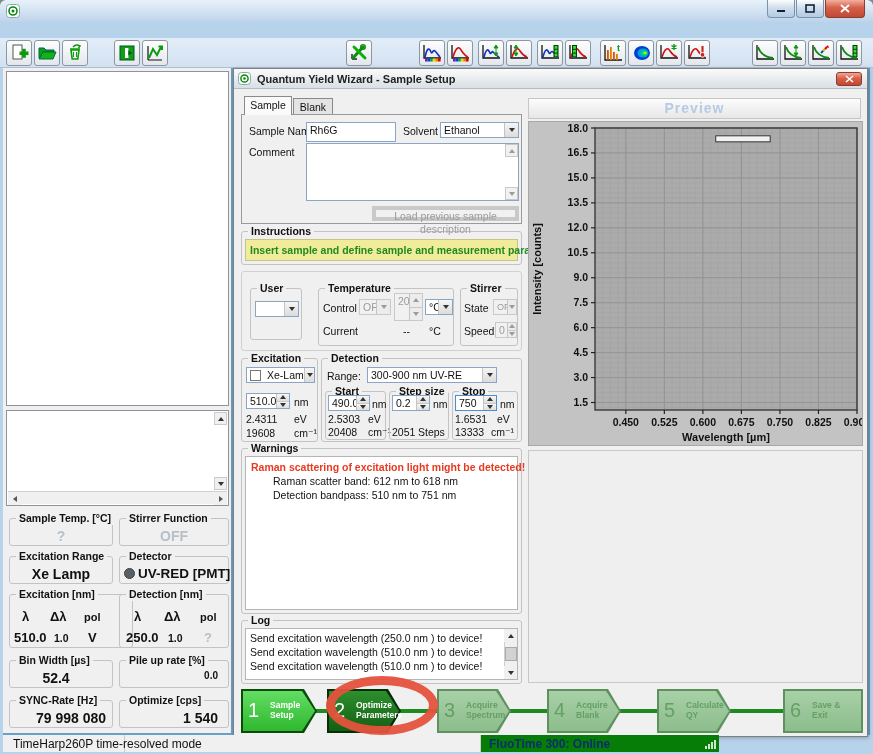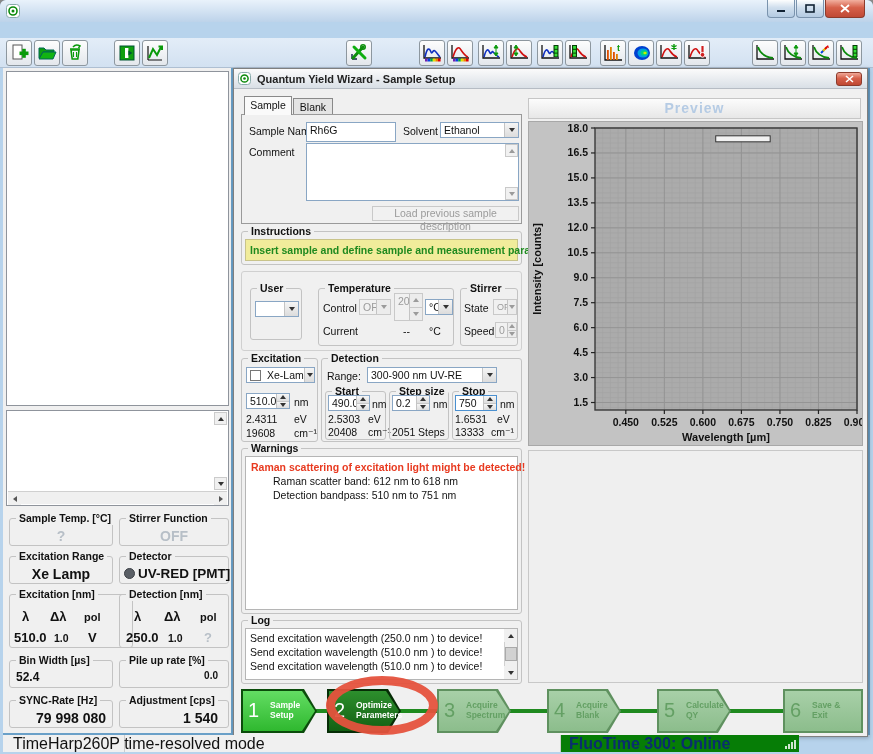--- a/index.html
+++ b/index.html
@@ -64,21 +64,21 @@
   .st1 .shape{background:#0b4c0b;} .st1 .shapein{background:linear-gradient(#63dd63,#2fb82f);}
   .st2 .shape{background:#062d06;} .st2 .shapein{background:linear-gradient(#2d8f2d,#136013);}
   .stdis .shape{background:#5f915f;} .stdis .shapein{background:linear-gradient(#a8d0a8,#8cbd8c);}
   .st6 .shape,.st6 .shapein{clip-path:none;}
   .stepnum{position:absolute;left:7px;top:8px;font-size:20px;line-height:26px;color:#fff;}
   .steplbl{position:absolute;left:29px;top:11px;font-size:8.5px;font-weight:bold;line-height:10px;color:#fff;white-space:nowrap;}
   .stdis .stepnum,.stdis .steplbl{color:#64a064;}
   
   .redellipse{left:326px;top:676px;width:112px;height:59px;border:9px solid rgba(229,82,61,.95);border-radius:50%;z-index:60;}
   
-  .statusbar{left:3px;top:735px;width:796px;height:17px;background:#f0f0f0;display:flex;font-size:16px;}
+  .statusbar{left:3px;top:735px;width:716px;height:17px;background:#f0f0f0;display:flex;font-size:12px;}
   .scell{border-right:1px solid #cdcdcd;height:100%;display:flex;align-items:center;}
   .sgreen{background:#067d06;color:#0a2e6e;font-weight:bold;padding-left:8px;position:relative;}
   .sigbars{position:absolute;right:3px;bottom:3px;display:flex;align-items:flex-end;}
   .sigbars i{display:block;width:2px;background:#cfe6cf;margin-left:1px;}
   .warnred{color:#e83a20;font-weight:bold;}
   .logline,.warnline{font-size:10.5px;line-height:14px;white-space:nowrap;}
   .ylw{background:#f1ec9b;border:1px solid #c8c38a;color:#1f8a1f;font-weight:bold;font-size:10.5px;display:flex;align-items:center;padding-left:4px;white-space:nowrap;}
 </style>
 </head>
 <body>
@@ -335,32 +335,32 @@
     <span class="t">Detection  [nm]</span>
     <span class="lbl b" style="left:14px;top:14px;font-size:13px">λ</span>
     <span class="lbl b" style="left:44px;top:14px;font-size:13px">Δλ</span>
     <span class="lbl b" style="left:80px;top:16px;font-size:11px">pol</span>
     <span class="lbl b" style="left:6px;top:35px;font-size:13px">250.0</span>
     <span class="lbl b" style="left:48px;top:37px;font-size:10.5px">1.0</span>
     <span class="lbl b gray" style="left:84px;top:35px;font-size:13px">?</span>
   </div>
   <div class="gb" style="left:9px;top:660px;width:104px;height:28px">
     <span class="t">Bin Width  [µs]</span>
-    <div class="lbl b" style="left:6px;right:10px;top:9px;text-align:left;font-size:12px">52.4</div>
+    <div class="lbl b" style="left:0;right:10px;top:9px;text-align:center;font-size:14px">52.4</div>
   </div>
   <div class="gb" style="left:119px;top:660px;width:110px;height:28px">
     <span class="t">Pile up rate  [%]</span>
     <div class="lbl b" style="left:0;right:10px;top:9px;text-align:right;font-size:10px">0.0</div>
   </div>
   <div class="gb" style="left:9px;top:700px;width:104px;height:28px">
     <span class="t">SYNC-Rate  [Hz]</span>
     <div class="lbl b" style="left:0;right:6px;top:9px;text-align:right;font-size:14px">79 998 080</div>
   </div>
   <div class="gb" style="left:119px;top:700px;width:110px;height:28px">
-    <span class="t">Adjustment  [cps]</span>
+    <span class="t">Optimize  [cps]</span>
     <div class="lbl b" style="left:0;right:10px;top:9px;text-align:right;font-size:14px">1 540</div>
   </div>
 
   <div class="abs" id="dlg">
     <div class="abs dlgtitle">
       <svg width="13" height="13">
           <rect x="0.5" y="0.5" width="12" height="12" rx="3" fill="#fff" stroke="#8aa"></rect>
           <circle cx="6.5" cy="6.5" r="3.6" fill="none" stroke="#0a8a0a" stroke-width="1.5"></circle>
           <circle cx="6.5" cy="6.5" r="1.3" fill="#0a8a0a"></circle>
         </svg>
@@ -385,21 +385,21 @@
           </span>
         </div>
       <span class="lbl" style="left:7px;top:31px">Comment</span>
       <div class="inp" style="left:64px;top:28px;width:213px;height:58px"></div>
       <div class="sarr dis" style="left:263px;top:29px">
           <b class="tri-u"></b>
         </div>
       <div class="sarr dis" style="left:263px;top:72px">
           <b class="tri-d"></b>
         </div>
-      <div class="abs dis" style="left:130px;top:91px;width:147px;height:15px;border:1px solid #0f172a;background:#f2f2f2;text-align:center;font-size:10.5px;line-height:13px">Load previous sample description</div>
+      <div class="abs dis" style="left:130px;top:91px;width:147px;height:15px;border:4px solid #0f172a;background:#f2f2f2;text-align:center;font-size:10.5px;line-height:13px">Load previous sample description</div>
     </div>
 
     <div class="gb" style="left:7px;top:162px;width:281px;height:34px">
       <span class="t">Instructions</span>
       <div class="abs ylw" style="left:3px;top:7px;width:273px;height:22px">Insert sample and define sample and measurement parameters!</div>
     </div>
 
     <div class="gb" style="left:7px;top:202px;width:281px;height:80px;border-color:#d0d0d0">
       <div class="gb" style="left:8px;top:16px;width:52px;height:52px">
         <span class="t">User</span>

